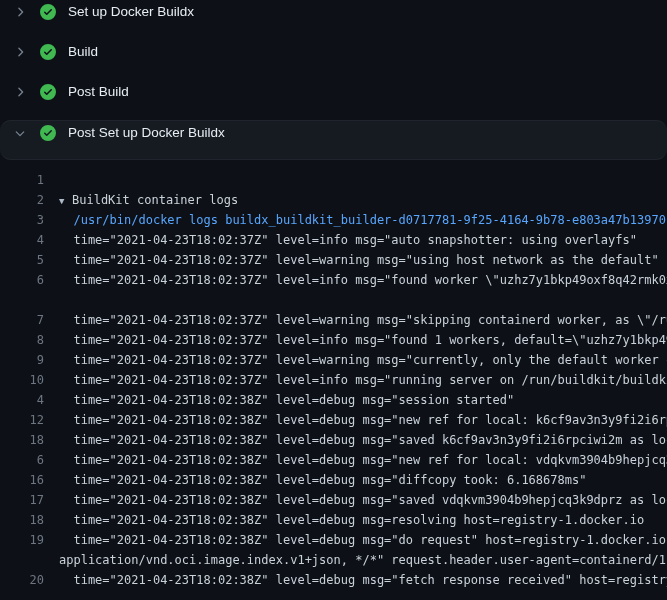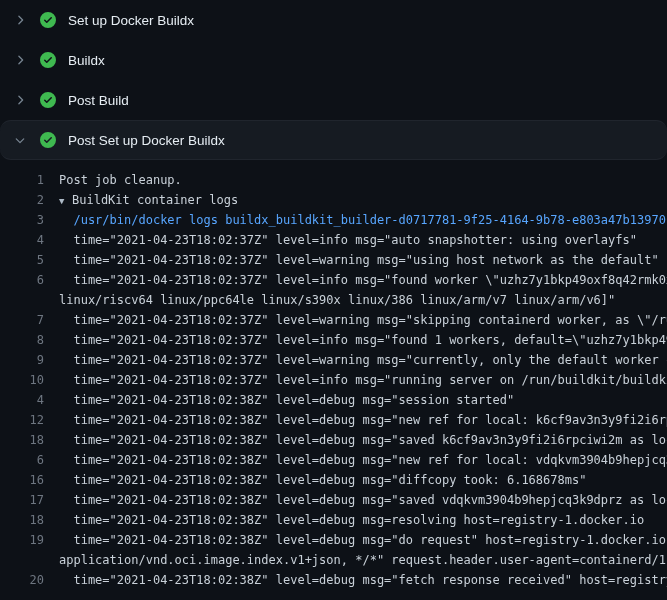--- a/index.html
+++ b/index.html
@@ -13,22 +13,22 @@
   }
   *{box-sizing:border-box;}
   html,body{margin:0;padding:0;}
   body{
     width:667px;height:600px;overflow:hidden;
     background:var(--bg);
     font-family:"Liberation Sans", sans-serif;
   }
   .viewer{width:667px;height:600px;overflow:hidden;}
   .section-header{
-    height:40px;display:flex;align-items:center;
-    padding:16px 12px;cursor:pointer;
+    height:40px;display:flex;align-items:flex-start;
+    padding:4px 12px;cursor:pointer;
     color:#e6edf3;font-size:13.5px;
   }
   .section-header.expanded{
     background:var(--header-bg);
     border-top:1px solid rgba(110,118,129,0.12);
     border-bottom:1px solid rgba(110,118,129,0.12);
     border-radius:11px;
   }
   .chev{width:16px;height:16px;display:flex;align-items:center;justify-content:center;margin-right:12px;flex:0 0 16px;}
   .chev svg{display:block;}
@@ -78,21 +78,21 @@
     <span class="chev">
       <svg width="14" height="14" viewBox="0 0 16 16" fill="#768390" aria-hidden="true">
         <path d="M6.22 3.22a.75.75 0 0 1 1.06 0l4.25 4.25a.75.75 0 0 1 0 1.06l-4.25 4.25a.751.751 0 0 1-1.042-.018.751.751 0 0 1-.018-1.042L9.94 8 6.22 4.28a.75.75 0 0 1 0-1.06Z"></path>
       </svg>
     </span>
     <span class="check">
       <svg width="16" height="16" viewBox="0 0 16 16" fill="#3fb950" aria-hidden="true">
         <path fill-rule="evenodd" d="M8 16A8 8 0 1 1 8 0a8 8 0 0 1 0 16Zm3.78-9.72a.751.751 0 0 0-.018-1.042.751.751 0 0 0-1.042-.018L6.75 9.19 5.28 7.72a.751.751 0 0 0-1.042.018.751.751 0 0 0-.018 1.042l2 2a.75.75 0 0 0 1.06 0Z"></path>
       </svg>
     </span>
-    <span class="step-label">Buildx</span>
+    <span class="step-label">Build</span>
   </div>
       <div class="section-header">
     <span class="chev">
       <svg width="14" height="14" viewBox="0 0 16 16" fill="#768390" aria-hidden="true">
         <path d="M6.22 3.22a.75.75 0 0 1 1.06 0l4.25 4.25a.75.75 0 0 1 0 1.06l-4.25 4.25a.751.751 0 0 1-1.042-.018.751.751 0 0 1-.018-1.042L9.94 8 6.22 4.28a.75.75 0 0 1 0-1.06Z"></path>
       </svg>
     </span>
     <span class="check">
       <svg width="16" height="16" viewBox="0 0 16 16" fill="#3fb950" aria-hidden="true">
         <path fill-rule="evenodd" d="M8 16A8 8 0 1 1 8 0a8 8 0 0 1 0 16Zm3.78-9.72a.751.751 0 0 0-.018-1.042.751.751 0 0 0-1.042-.018L6.75 9.19 5.28 7.72a.751.751 0 0 0-1.042.018.751.751 0 0 0-.018 1.042l2 2a.75.75 0 0 0 1.06 0Z"></path>
@@ -110,21 +110,20 @@
       <svg width="16" height="16" viewBox="0 0 16 16" fill="#3fb950" aria-hidden="true">
         <path fill-rule="evenodd" d="M8 16A8 8 0 1 1 8 0a8 8 0 0 1 0 16Zm3.78-9.72a.751.751 0 0 0-.018-1.042.751.751 0 0 0-1.042-.018L6.75 9.19 5.28 7.72a.751.751 0 0 0-1.042.018.751.751 0 0 0-.018 1.042l2 2a.75.75 0 0 0 1.06 0Z"></path>
       </svg>
     </span>
     <span class="step-label">Post Set up Docker Buildx</span>
   </div>
     </div>
   <div id="log" class="log">
       <div class="log-line">
     <span class="ln">1</span>
-    <span class="lt">Post job cleanup.</span>
   </div>
       <div class="log-line">
     <span class="ln">2</span>
     <span class="lt"><span class="toggle">▼</span>BuildKit container logs</span>
   </div>
       <div class="log-line">
     <span class="ln">3</span>
     <span class="lt command">  /usr/bin/docker logs buildx_buildkit_builder-d0717781-9f25-4164-9b78-e803a47b13970</span>
   </div>
       <div class="log-line">
@@ -134,21 +133,20 @@
       <div class="log-line">
     <span class="ln">5</span>
     <span class="lt">  time="2021-04-23T18:02:37Z" level=warning msg="using host network as the default"</span>
   </div>
       <div class="log-line">
     <span class="ln">6</span>
     <span class="lt">  time="2021-04-23T18:02:37Z" level=info msg="found worker \"uzhz7y1bkp49oxf8q42rmk0xj</span>
   </div>
       <div class="log-line">
     <span class="ln"></span>
-    <span class="lt">linux/riscv64 linux/ppc64le linux/s390x linux/386 linux/arm/v7 linux/arm/v6]"</span>
   </div>
       <div class="log-line">
     <span class="ln">7</span>
     <span class="lt">  time="2021-04-23T18:02:37Z" level=warning msg="skipping containerd worker, as \"/run</span>
   </div>
       <div class="log-line">
     <span class="ln">8</span>
     <span class="lt">  time="2021-04-23T18:02:37Z" level=info msg="found 1 workers, default=\"uzhz7y1bkp49o</span>
   </div>
       <div class="log-line">

